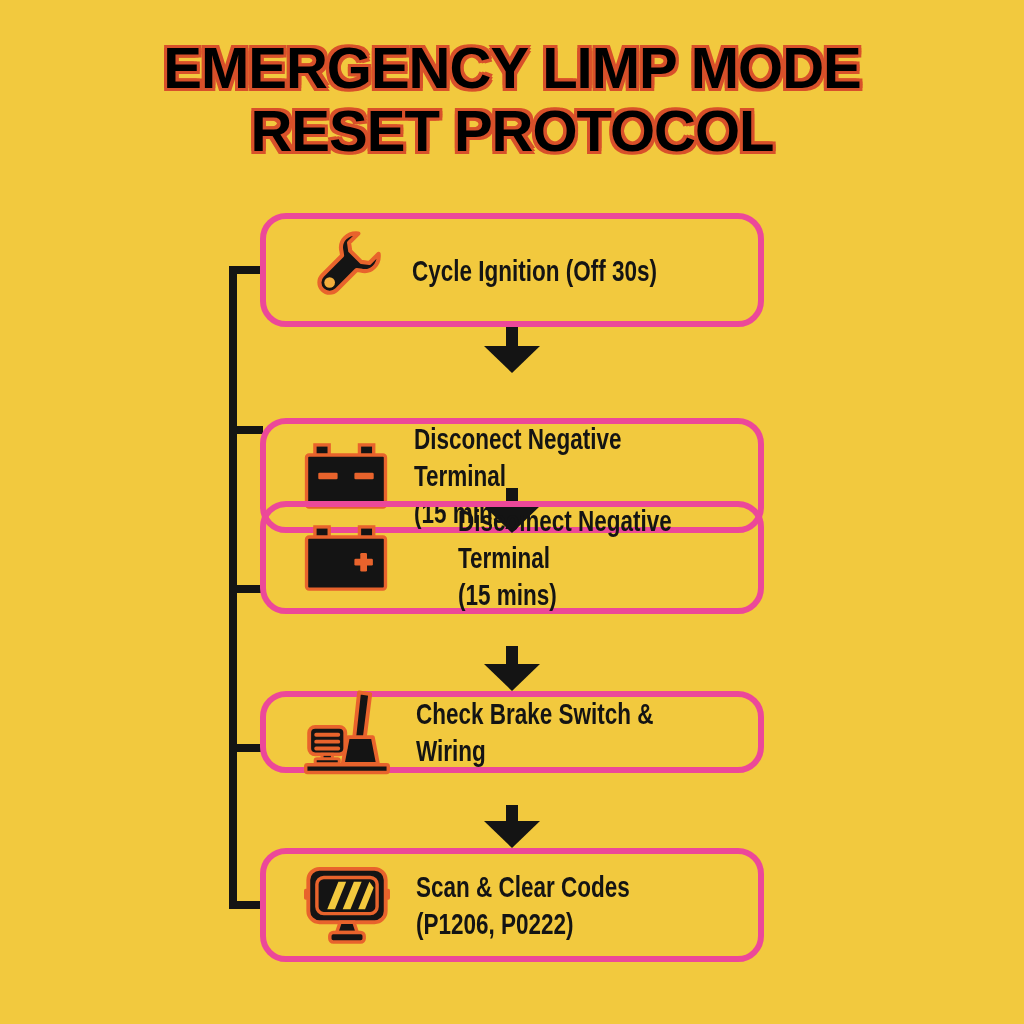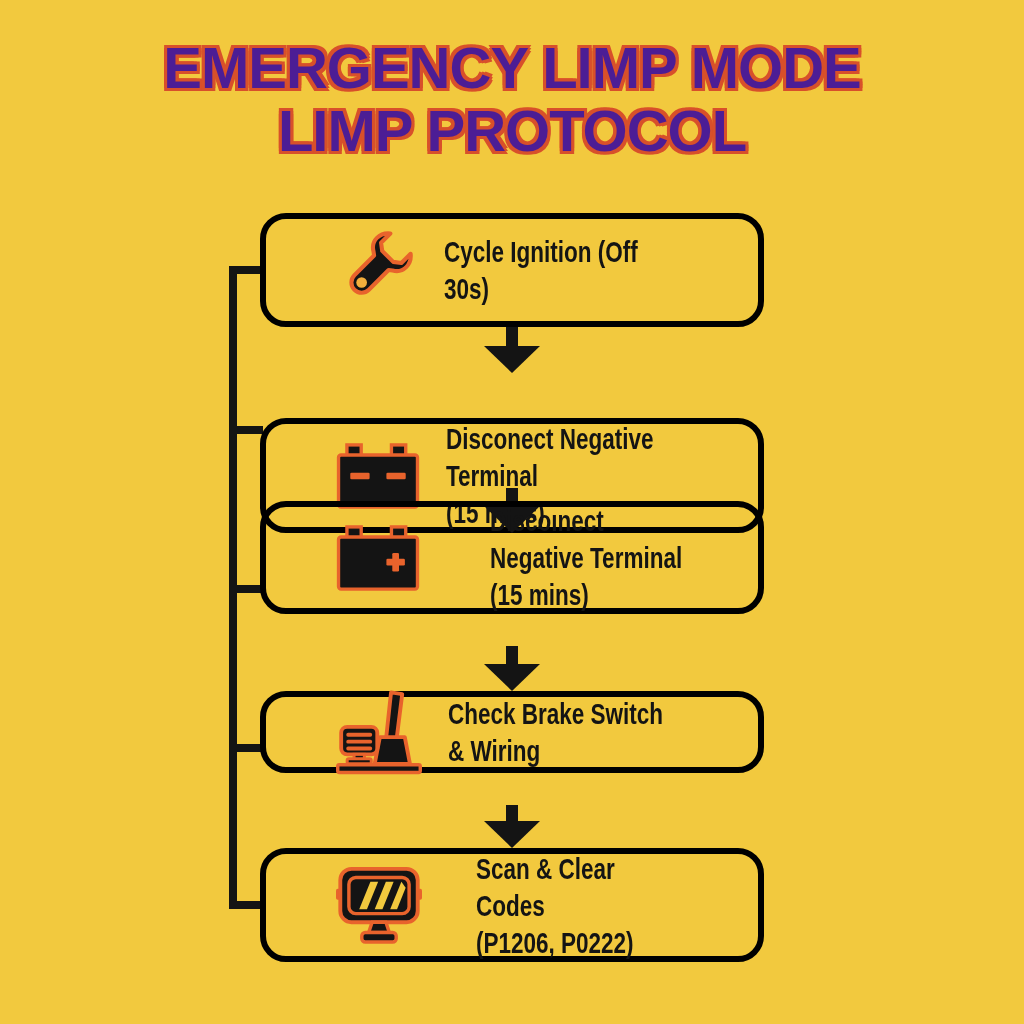--- a/index.html
+++ b/index.html
@@ -11,53 +11,52 @@
   }
   .canvas{position:absolute;inset:0;width:1024px;height:1024px;}
 
   
   .title{
     position:absolute;top:36px;left:0;width:1024px;
     text-align:center;
     font-weight:800;
     font-size:58px;line-height:63px;
     letter-spacing:-1px;
-    color:#4c1d95;
+    color:#000000;
     text-shadow:
       -3px -3px 0 #D8502A, 3px -3px 0 #D8502A,
       -3px  3px 0 #D8502A, 3px  3px 0 #D8502A,
       -3px  0   0 #D8502A, 3px  0   0 #D8502A,
        0   -3px 0 #D8502A, 0    3px 0 #D8502A;
   }
 
   
   .step{
     position:absolute;left:260px;width:504px;
     box-sizing:border-box;
-    border:6px solid #000000;border-radius:26px;
+    border:6px solid #ec4899;border-radius:26px;
     display:flex;align-items:center;
     background:transparent;
-    padding-left:32px;
   }
   .step .icon-wrap{
     flex:0 0 82px;margin-left:38px;margin-right:26px;
     display:flex;align-items:center;justify-content:center;
   }
   .step .icon-wrap svg{display:block;}
   .step-label{
     font-size:30px;font-weight:700;color:#141414;
     line-height:37px;letter-spacing:0;
     transform:scaleX(0.75);transform-origin:left center;
     white-space:pre-line;
   }
   #step1{top:213px;height:114px;}
   #step2{top:373px;height:115px;margin-top:45px;}
   #step3{top:501px;height:113px;gap:44px;}
   #step4{top:691px;height:82px;}
-  #step5{top:848px;height:114px;gap:28px;}
+  #step5{top:848px;height:114px;}
 
   
   .arrow{position:absolute;left:0;width:1024px;}
   .arrow .stem{
     position:absolute;left:506px;top:0;width:12px;background:#141414;
   }
   .arrow .head{
     position:absolute;left:484px;width:0;height:0;
     border-left:28px solid transparent;
     border-right:28px solid transparent;
@@ -83,21 +82,21 @@
   #stub1{top:266px;} #stub2{top:426px;} #stub3{top:585px;}
   #stub4{top:744px;} #stub5{top:901px;}
 </style>
 </head>
 <body>
 
 <div class="canvas">
 
   <div class="title">
     <div>EMERGENCY LIMP MODE</div>
-    <div>LIMP PROTOCOL</div>
+    <div>RESET PROTOCOL</div>
   </div>
 
   <div class="bracket-v"></div>
   <div class="bracket-stub" id="stub1"></div>
   <div class="bracket-stub" id="stub2"></div>
   <div class="bracket-stub" id="stub3"></div>
   <div class="bracket-stub" id="stub4"></div>
   <div class="bracket-stub" id="stub5"></div>
 
   <div class="step" id="step1">

